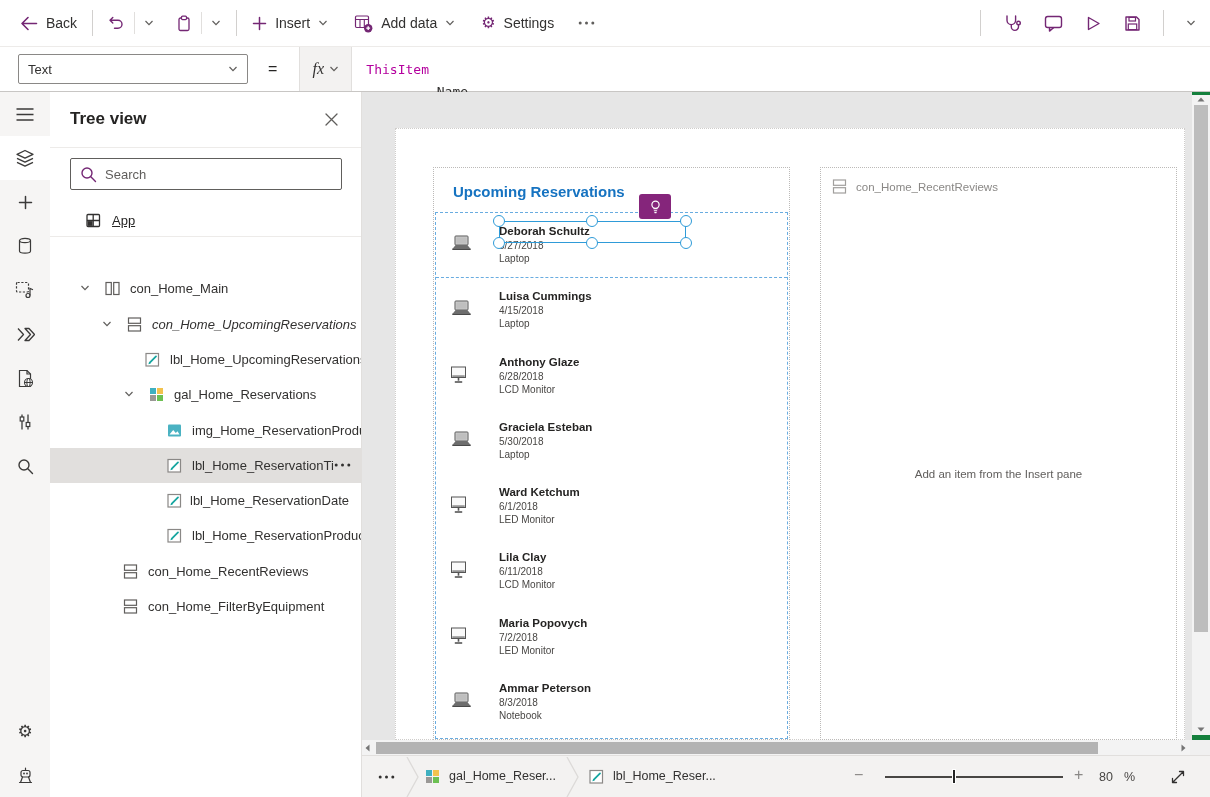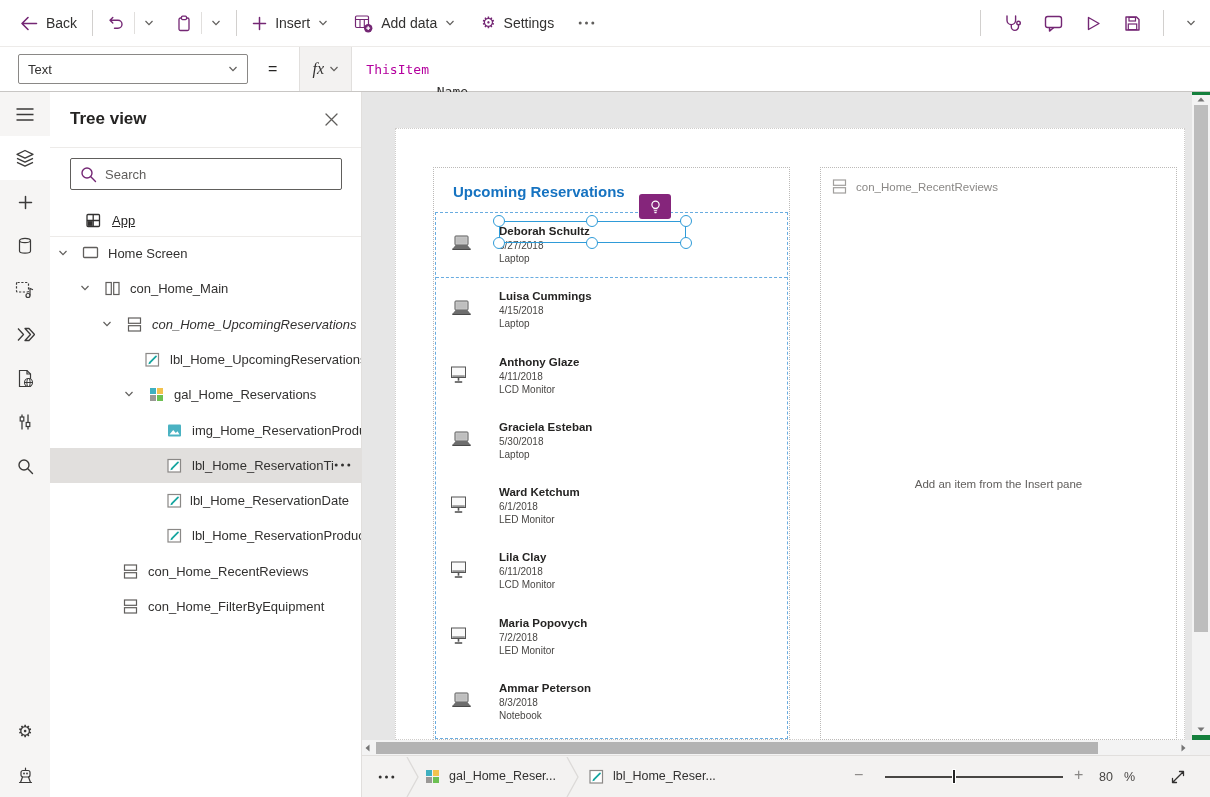--- a/index.html
+++ b/index.html
@@ -79,21 +79,21 @@
   .g-date, .g-prod { font-size:10px; color:#484644; line-height:13px; white-space:nowrap; }
   .sel-box { position:absolute; left:63px; top:8px; width:187px; height:22px; border:1px solid #2f9bd8; z-index:3; }
   .sel-h { position:absolute; width:10px; height:10px; background:#fff; border:1.5px solid #2f9bd8;
            border-radius:50%; box-sizing:content-box; }
   .idea-badge { position:absolute; left:203px; top:-19px; width:32px; height:25px; background:#85257b;
                 border-radius:3px; display:flex; align-items:center; justify-content:center; z-index:4; }
   .rev-card { left:458px; top:75px; width:357px; height:573px; }
   .rev-head { position:absolute; left:10px; top:10px; display:flex; align-items:center; gap:8px;
               font-size:11.5px; color:#8a8886; }
   .rev-head .ic { color:#a19f9d; }
-  .rev-hint { position:absolute; left:0; top:310px; width:100%; text-align:center; font-size:11.5px; color:#605e5c; }
+  .rev-hint { position:absolute; left:0; top:300px; width:100%; text-align:center; font-size:11.5px; color:#605e5c; }
 
   
   .vscroll { position:absolute; right:0; top:95px; width:18px; height:640px; background:#f3f3f3; }
   .vthumb { position:absolute; left:2px; top:10px; width:14px; height:527px; background:#bdbdbd; }
   .vcaret-up { position:absolute; left:5px; top:2px; }
   .vcaret-dn { position:absolute; left:5px; bottom:3px; }
   .hscroll { position:absolute; left:362px; top:740px; width:828px; height:15px; background:#f3f3f3; }
   .hthumb { position:absolute; left:14px; top:1.5px; width:722px; height:12px; background:#b3b3b3; }
   .hcaret-l { position:absolute; left:3px; top:4px; }
   .hcaret-r { position:absolute; right:4px; top:4px; }
@@ -376,33 +376,20 @@
           <svg xmlns="http://www.w3.org/2000/svg" width="17" height="17" viewBox="0 0 17 17">
             <rect x="2" y="2.5" width="12.5" height="12" rx="1" fill="none" stroke="currentColor" stroke-width="1.3"></rect>
             <path d="M2 8.5 h12.5 M8.2 2.5 v12" stroke="currentColor" stroke-width="1.3"></path>
             <rect x="2.6" y="9.1" width="5" height="4.8" fill="currentColor"></rect>
           </svg>
         </span>
       <span>App</span>
     </div>
     <div class="tp-div2"></div>
     <div class="tree" id="tree-rows">
-        <div class="tree-row" style="top: 0px;">
-          <span class="chev" style="left: 8px;">
-            <svg xmlns="http://www.w3.org/2000/svg" width="10" height="10" viewBox="0 0 10 10">
-              <path d="M1.5 3 L5 6.6 L8.5 3" fill="none" stroke="currentColor" stroke-width="1.2"></path>
-            </svg>
-          </span>
-          <span class="ic" style="left: 32px;">
-            <svg xmlns="http://www.w3.org/2000/svg" width="17" height="15" viewBox="0 0 17 15">
-              <rect x="1.5" y="2.5" width="14" height="10" rx="1" fill="none" stroke="currentColor" stroke-width="1.3"></rect>
-            </svg>
-          </span>
-          <span class="lbl" style="left: 58px;">Home Screen</span>
-        </div>
         <div class="tree-row" style="top: 35.3px;">
           <span class="chev" style="left: 30px;">
             <svg xmlns="http://www.w3.org/2000/svg" width="10" height="10" viewBox="0 0 10 10">
               <path d="M1.5 3 L5 6.6 L8.5 3" fill="none" stroke="currentColor" stroke-width="1.2"></path>
             </svg>
           </span>
           <span class="ic" style="left: 54px;">
             <svg xmlns="http://www.w3.org/2000/svg" width="17" height="17" viewBox="0 0 17 17">
               <rect x="2" y="2.5" width="5.3" height="12" fill="none" stroke="currentColor" stroke-width="1.2"></rect>
               <rect x="9.7" y="2.5" width="5.3" height="12" fill="none" stroke="currentColor" stroke-width="1.2"></rect>
@@ -566,21 +553,21 @@
               <span class="g-icon">
                 <svg xmlns="http://www.w3.org/2000/svg" width="17" height="18" viewBox="0 0 17 18">
                   <rect x="1.5" y="1" width="14" height="10.5" fill="#fafafa" stroke="#555" stroke-width="1"></rect>
                   <rect x="2.3" y="9.3" width="12.4" height="1.6" fill="#8a8a8a"></rect>
                   <path d="M8.5 11.5 v3.2" stroke="#555" stroke-width="1.6"></path>
                   <path d="M4.8 16 h7.4" stroke="#555" stroke-width="1.6"></path>
                 </svg>
               </span>
               <div class="g-text">
                 <div class="g-name">Anthony Glaze</div>
-                <div class="g-date">4/11/2018</div>
+                <div class="g-date">6/28/2018</div>
                 <div class="g-prod">LCD Monitor</div>
               </div>
             </div>
             <div class="g-item" style="height: 65.3px;">
               <span class="g-icon">
                 <svg xmlns="http://www.w3.org/2000/svg" width="23" height="17" viewBox="0 0 23 17">
                   <rect x="5" y="1" width="13" height="9" rx="0.8" fill="#dcdcdc" stroke="#555" stroke-width="1"></rect>
                   <rect x="6.2" y="2.2" width="10.6" height="6.6" fill="#bfbfbf"></rect>
                   <path d="M3 13.2 L5.6 10 h11.8 L20 13.2 z" fill="#6e6e6e"></path>
                   <rect x="2.2" y="13.2" width="18.6" height="1.9" rx="0.9" fill="#4a4a4a"></rect>

